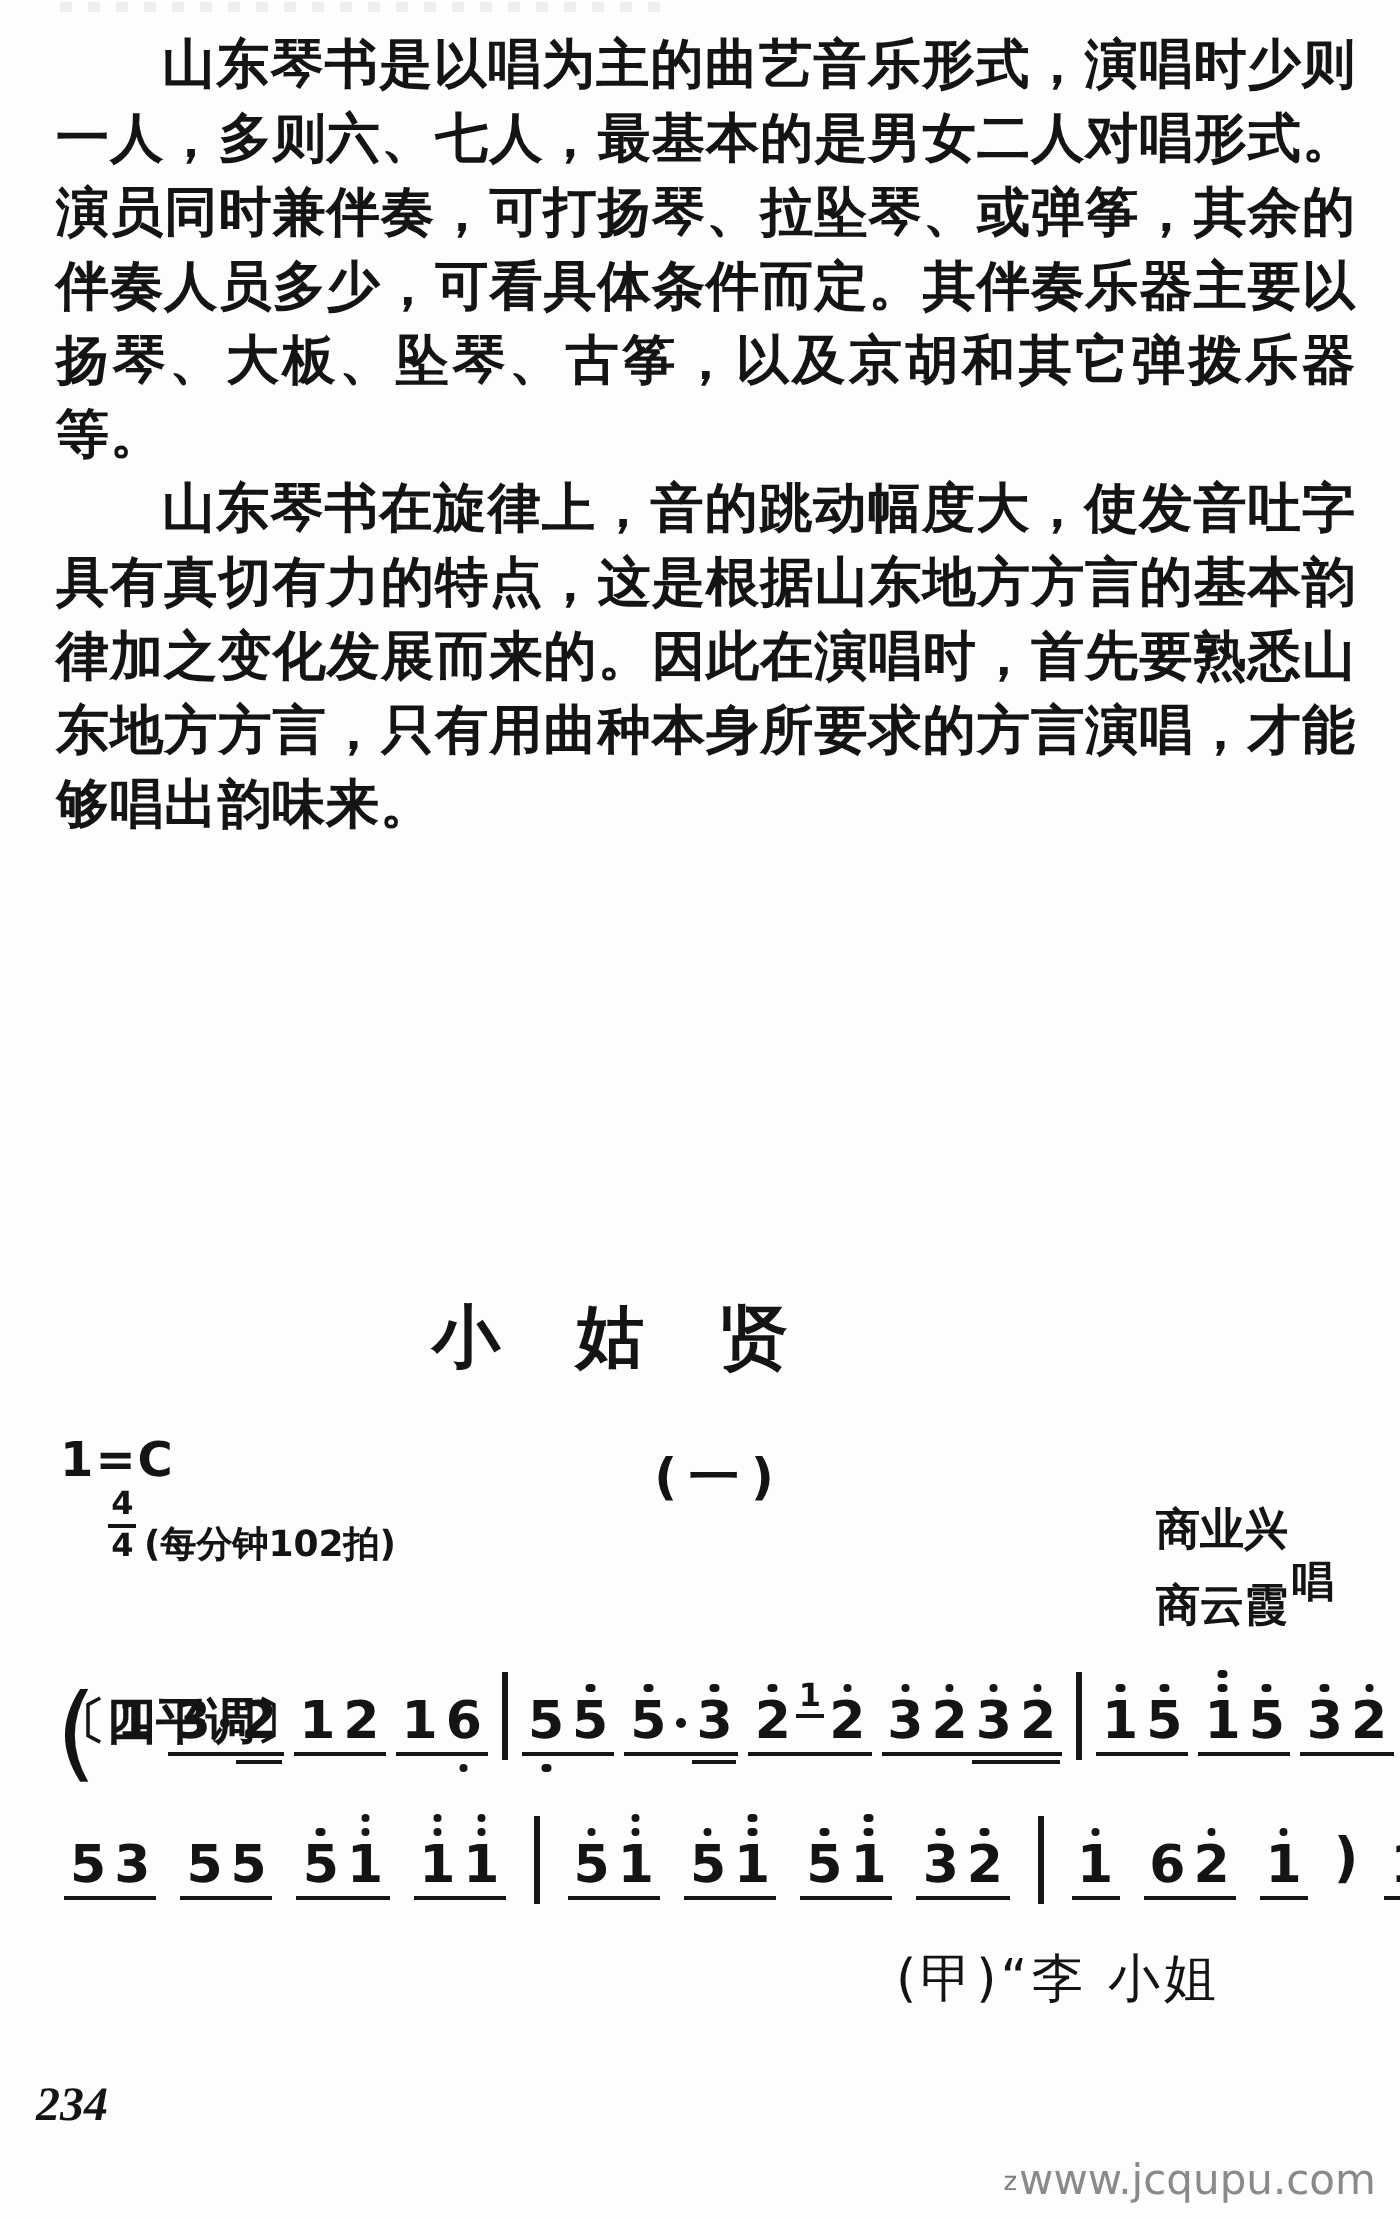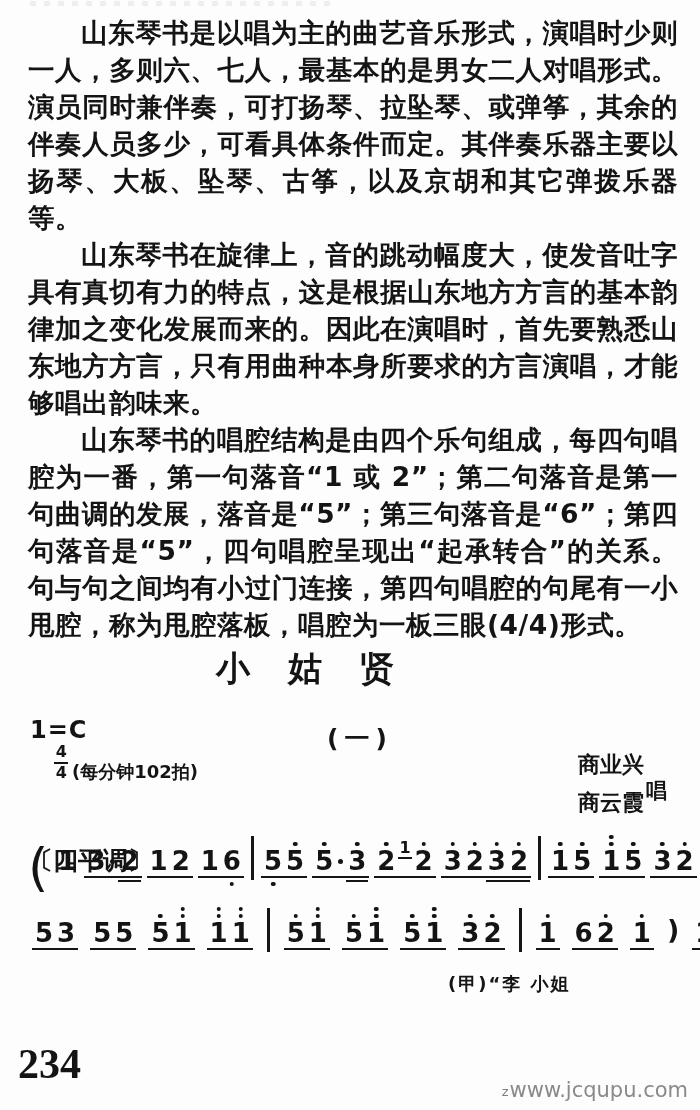--- a/index.html
+++ b/index.html
@@ -54,43 +54,43 @@
     display:flex;flex-direction:column;gap:2.5px;align-items:center;}
   .jp-below{position:absolute;left:50%;transform:translateX(-50%);bottom:-12px;}
   .jp-dot{width:4.5px;height:4.5px;border-radius:50%;background:#151515;display:block;}
   .jp-dbl{position:absolute;left:0;right:0;bottom:-8px;height:2.5px;background:#151515;}
   .jp-rdot{width:5px;height:5px;border-radius:50%;background:#151515;align-self:flex-end;margin:0 3px 10px;}
   .jp-grace{font-size:16px;transform:translateY(-15px);border-bottom:2px solid #151515;
     padding:0 1px 1px;margin:0 1px;}
   .jp-bar{width:3px;height:44px;background:#151515;align-self:flex-end;margin:0 2px 2px;}
   .jp-open{font-size:52px;font-weight:400;line-height:.85;align-self:flex-end;margin:0 2px -7px 0;}
   .jp-close{font-size:27px;font-weight:600;align-self:flex-end;margin:0 1px 9px;}
-  .lyric-line{position:absolute;top:972px;left:448px;font-size:18px;font-weight:700;letter-spacing:2px;}
+  .lyric-line{position:absolute;top:972px;left:448px;font-size:26px;font-weight:400;letter-spacing:2px;}
   
   .page-number{
-    position:absolute;top:1040px;left:18px;font-size:42px;font-weight:700;
+    position:absolute;top:1040px;left:18px;font-size:24px;font-weight:700;
     font-family:"Liberation Serif","DejaVu Serif",serif;
+    font-style:italic;
   }
   .watermark{
     position:absolute;top:1078px;right:12px;color:#8a8a8a;
     font-size:21px;font-weight:400;display:flex;align-items:flex-end;
   }
   .watermark .mark{font-size:13px;margin:0 1px 3px 0;color:#7d7d7d;}
 </style>
 </head>
 <body>
 
 <div class="page">
 
   <div class="scan-artifact"></div>
 
   <div class="doc-text">
     <p>山东琴书是以唱为主的曲艺音乐形式，演唱时少则一人，多则六、七人，最基本的是男女二人对唱形式。演员同时兼伴奏，可打扬琴、拉坠琴、或弹筝，其余的伴奏人员多少，可看具体条件而定。其伴奏乐器主要以扬琴、大板、坠琴、古筝，以及京胡和其它弹拨乐器等。</p>
     <p>山东琴书在旋律上，音的跳动幅度大，使发音吐字具有真切有力的特点，这是根据山东地方方言的基本韵律加之变化发展而来的。因此在演唱时，首先要熟悉山东地方方言，只有用曲种本身所要求的方言演唱，才能够唱出韵味来。</p>
-    <p>山东琴书的唱腔结构是由四个乐句组成，每四句唱腔为一番，第一句落音“1 或 2”；第二句落音是第一句曲调的发展，落音是“5”；第三句落音是“6”；第四句落音是“5”，四句唱腔呈现出“起承转合”的关系。句与句之间均有小过门连接，第四句唱腔的句尾有一小甩腔，称为甩腔落板，唱腔为一板三眼(4/4)形式。</p>
   </div>
 
   <div class="song-title">小　姑　贤</div>
 
   <div class="key-sig">
     <span class="tonic">1=C</span>
     <span class="frac">
       <span class="num">4</span>
       <span class="fbar"></span>
       <span class="den">4</span>

